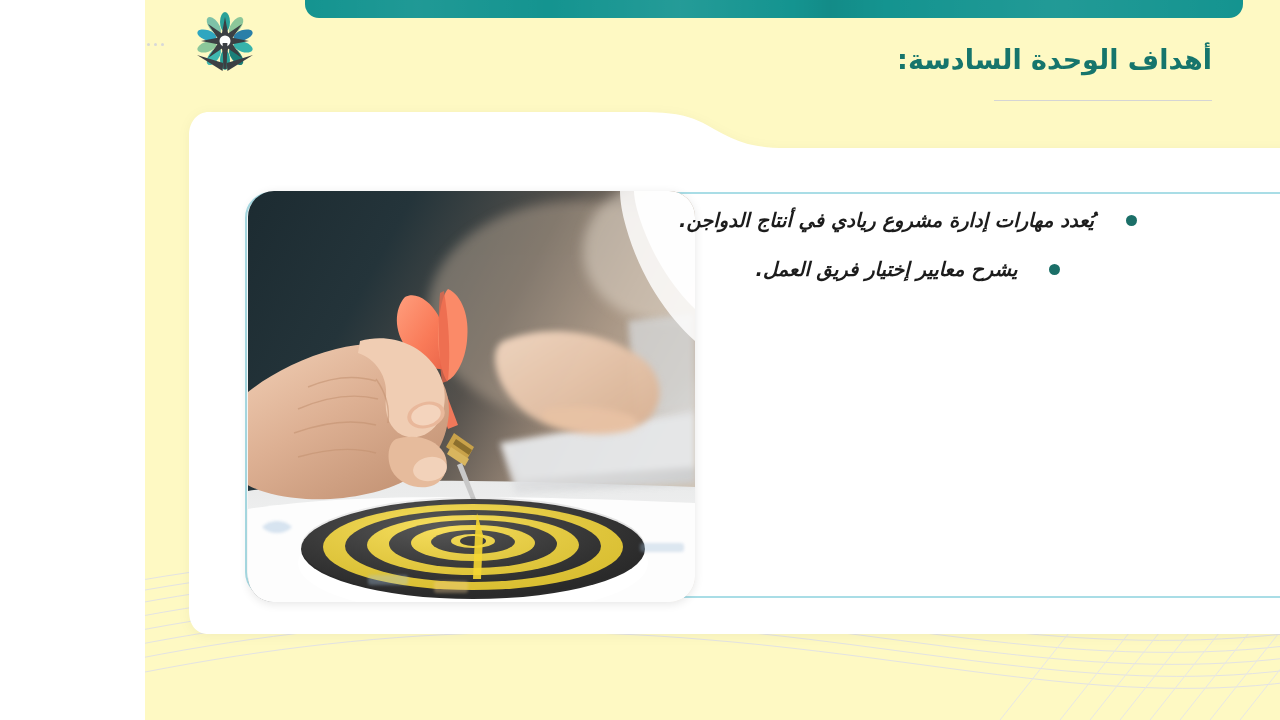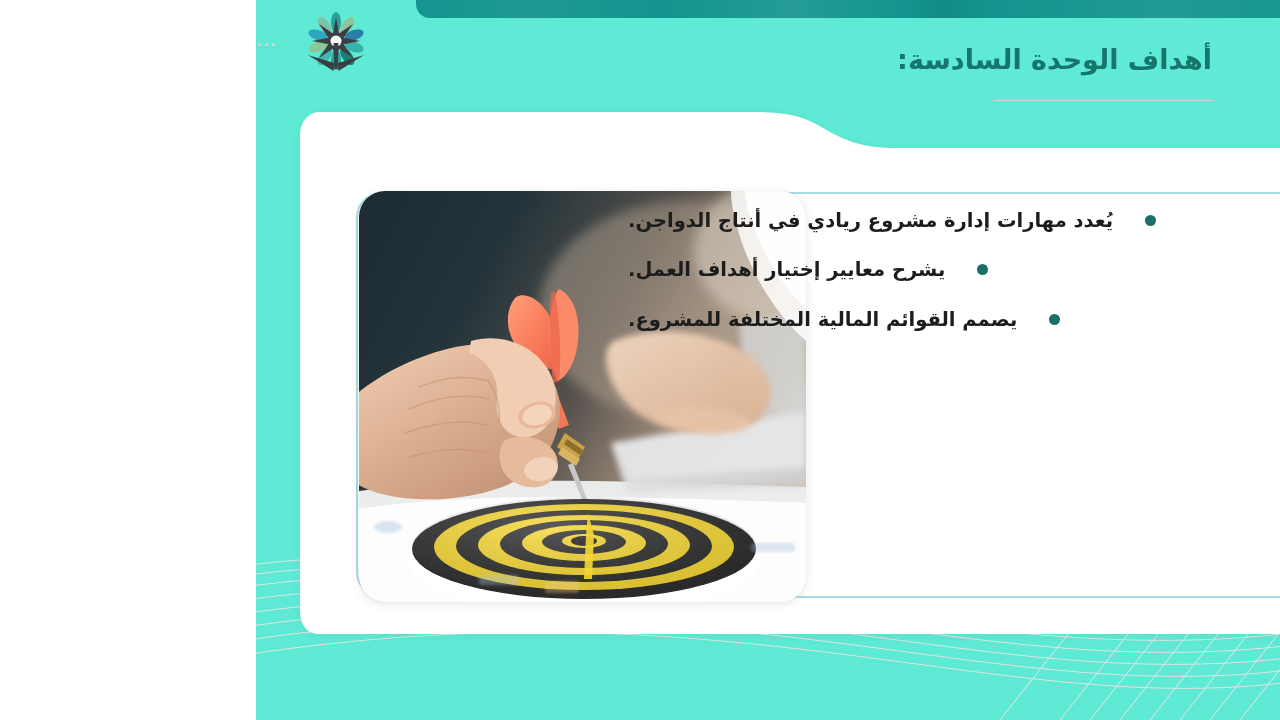--- a/index.html
+++ b/index.html
@@ -2,24 +2,24 @@
 <html lang="ar" dir="rtl"><head>
 <meta charset="utf-8">
 <style>
   html, body {
     margin: 0;
     padding: 0;
     background: #ffffff;
   }
   #slide {
     position: relative;
-    width: 1024px;
+    width: 1135px;
     height: 720px;
     overflow: hidden;
-    background: #5eead4;
+    background: #fef9c3;
     font-family: "DejaVu Sans", "Liberation Sans", sans-serif;
   }
 
   
   .bg-lines {
     position: absolute;
     inset: 0;
     pointer-events: none;
   }
 
@@ -137,23 +137,24 @@
     position: absolute;
     right: 92px;
     top: 206px;
     width: 560px;
     direction: rtl;
     text-align: right;
   }
   .bullet-row {
     display: flex;
     align-items: center;
-    justify-content: flex-end;
+    justify-content: center;
     margin-bottom: 20px;
     gap: 32px;
+    font-style: italic;
   }
   .bullet-dot {
     flex: 0 0 auto;
     width: 11px;
     height: 11px;
     border-radius: 50%;
     background: #1b6f68;
   }
   .bullet-text {
     font-size: 19.5px;
@@ -439,21 +440,17 @@
     </svg>
   </div>
 
   <div class="bullets">
     <div class="bullet-row">
       <span class="bullet-dot"></span>
       <span class="bullet-text">يُعدد مهارات إدارة مشروع ريادي في أنتاج الدواجن.</span>
     </div>
     <div class="bullet-row">
       <span class="bullet-dot"></span>
-      <span class="bullet-text">يشرح معايير إختيار أهداف العمل.</span>
+      <span class="bullet-text">يشرح معايير إختيار فريق العمل.</span>
     </div>
-    <div class="bullet-row">
-      <span class="bullet-dot"></span>
-      <span class="bullet-text">يصمم القوائم المالية المختلفة للمشروع.</span>
-    </div>
   </div>
 
 </div>
 
 </body></html>

